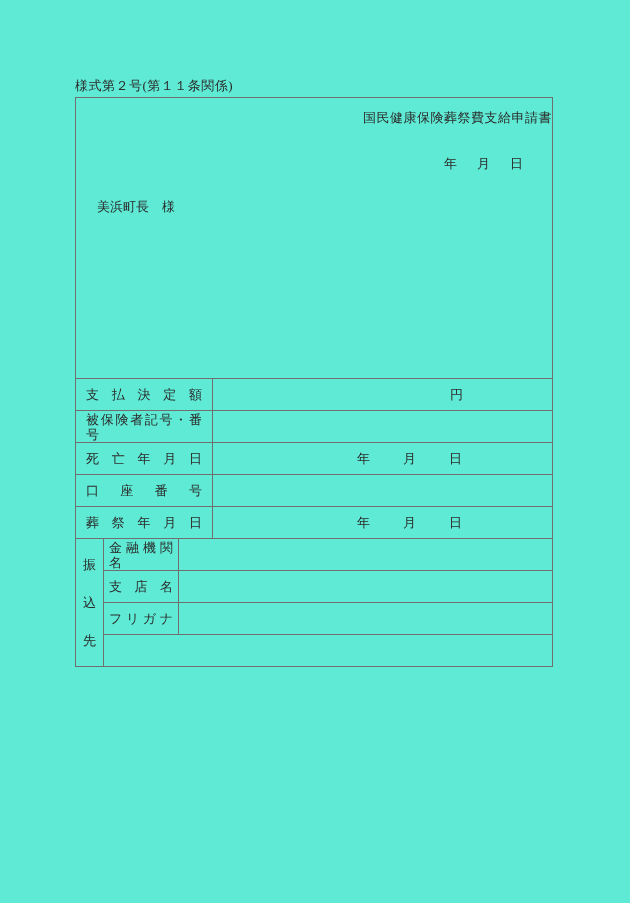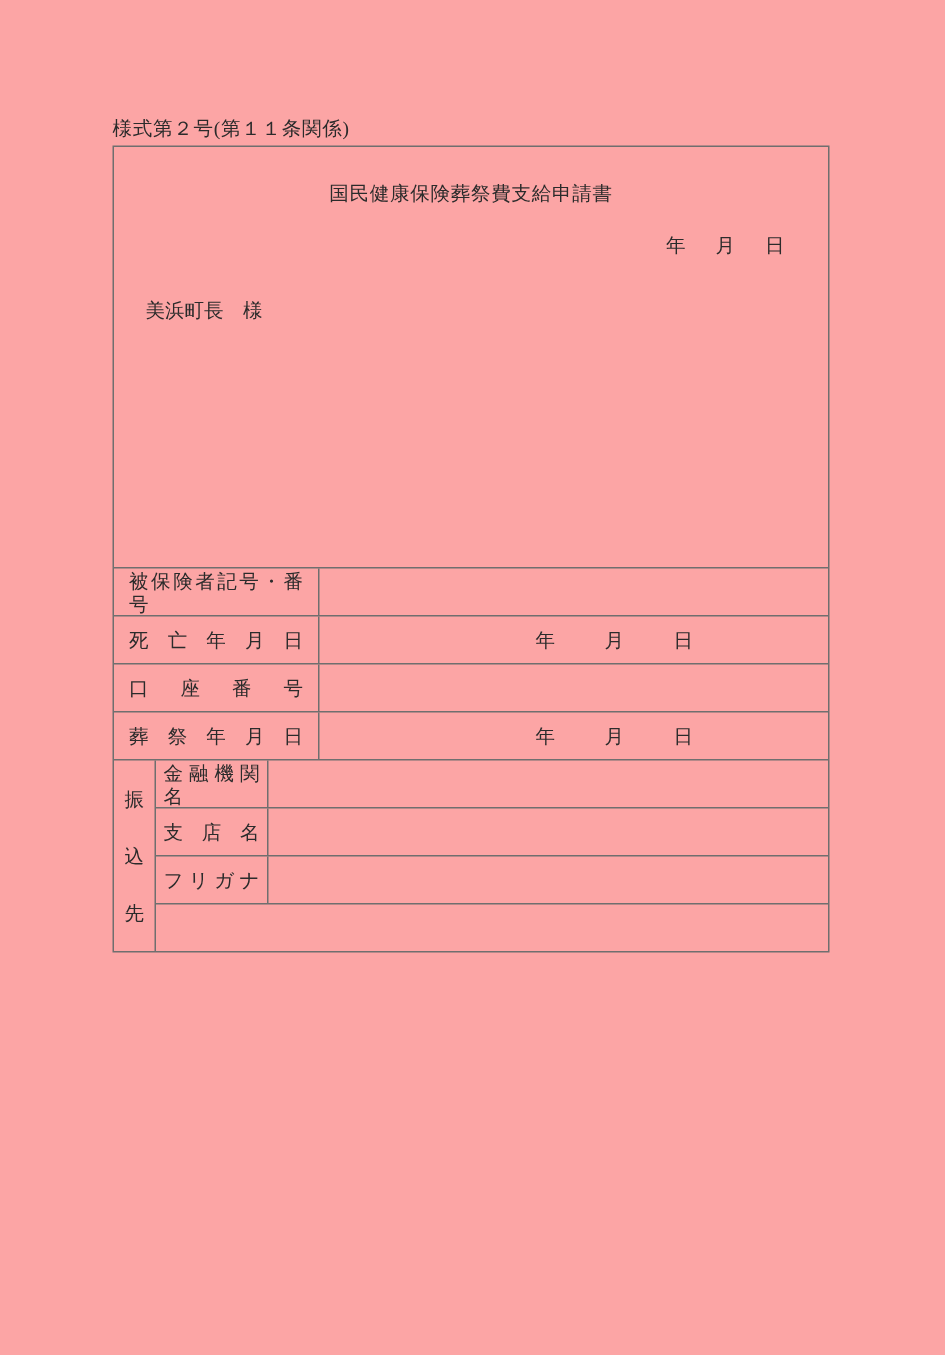--- a/index.html
+++ b/index.html
@@ -4,21 +4,21 @@
 <style>
   html, body {
     margin: 0;
     padding: 0;
     background: #ffffff;
   }
   .page {
     position: relative;
     width: 630px;
     height: 903px;
-    background: #fca5a5;
+    background: #5eead4;
     font-family: "Liberation Serif", "DejaVu Serif", serif;
     color: #2b2b2b;
     font-size: 13px;
     overflow: hidden;
   }
 
   
   .form-code {
     position: absolute;
     left: 75px;
@@ -38,24 +38,24 @@
     background: transparent;
   }
 
   
   .top-section {
     position: relative;
     height: 280px;
   }
   .form-title {
     position: absolute;
-    top: 23px;
+    top: 12px;
     left: 0;
     right: 0;
-    text-align: center;
+    text-align: right;
     line-height: 15px;
     letter-spacing: 0.5px;
   }
   .date-line {
     position: absolute;
     top: 57px;
     right: 0;
     display: flex;
     gap: 20px;
     padding-right: 29px;
@@ -191,20 +191,28 @@
       <div class="date-line">
         <span>年</span>
         <span>月</span>
         <span>日</span>
       </div>
 
       <div class="addressee">美浜町長　様</div>
 
     </div>
 
+    <div class="trow">
+      <div class="label-cell">
+        <div class="jlabel">支払決定額</div>
+      </div>
+      <div class="value-cell">
+        <span class="vmark pos-yen">円</span>
+      </div>
+    </div>
 
     <div class="trow">
       <div class="label-cell">
         <div class="jlabel">被保険者記号・番号</div>
       </div>
       <div class="value-cell"></div>
     </div>
 
     <div class="trow">
       <div class="label-cell">

